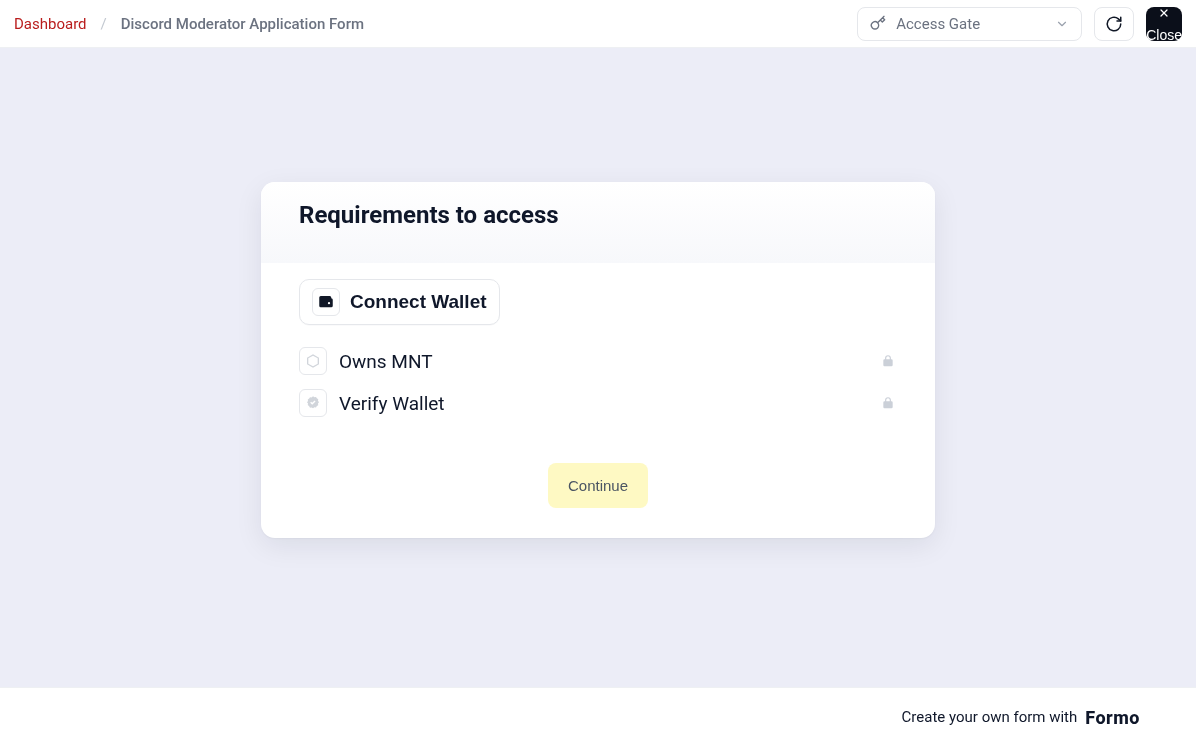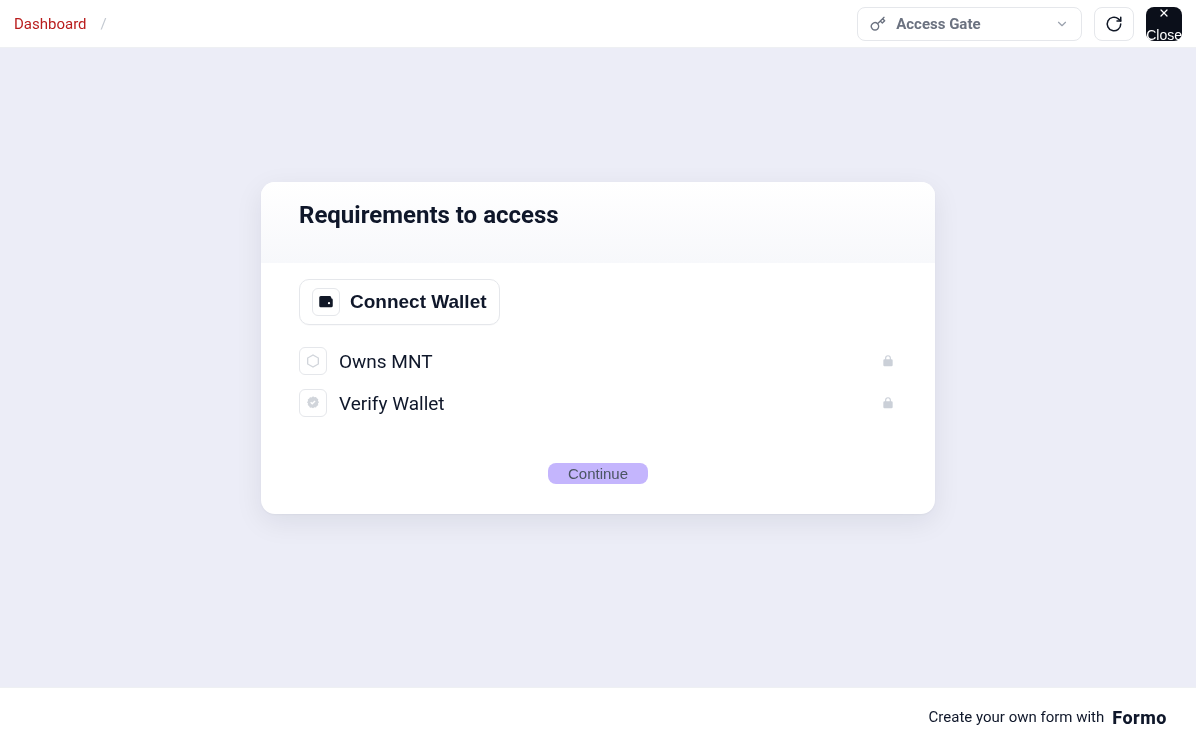--- a/index.html
+++ b/index.html
@@ -18,21 +18,21 @@
   .breadcrumbs .current { color: #6b7280; font-weight: 500; }
   .breadcrumbs .sep { color: #c2c8d0; }
   .top-actions { display: flex; align-items: center; gap: 12px; }
   .select {
     display: flex; align-items: center; gap: 10px;
     border: 1px solid #e5e7eb; border-radius: 8px;
     padding: 6px 12px; min-width: 225px; height: 34px;
     color: #6b7280; background: #fff; cursor: pointer;
     justify-content: space-between;
   }
-  .select-left { display: flex; align-items: center; gap: 10px; font-size: 15px; font-weight: bold; }
+  .select-left { display: flex; align-items: flex-start; gap: 10px; font-size: 15px; }
   .icon-btn {
     width: 40px; height: 34px; border: 1px solid #e5e7eb; border-radius: 8px;
     display: flex; align-items: center; justify-content: center; background: #fff; cursor: pointer;
   }
   .close-btn {
     height: 34px; padding: 0 0; border-radius: 8px; background: #0b0f1a; color: #fff;
     display: flex; align-items: center; gap: 8px; font-size: 14px; cursor: pointer; border: none; flex-direction: column;
   }
   .stage {
     height: 639px; background: #ecedf7; display: flex; align-items: flex-start; justify-content: center;
@@ -67,37 +67,38 @@
     display: inline-flex; align-items: center; gap: 10px;
     border: 1px solid #e5e7eb; border-radius: 10px; padding: 8px 12px; background: #fff;
     box-shadow: 0 1px 0 rgba(17,24,39,.02);
   }
   .connect-icon {
     width: 28px; height: 28px; border-radius: 6px; border: 1px solid #e5e7eb; display:flex; align-items:center; justify-content:center;
     background: #fff;
   }
   .continue-row { display: flex; justify-content: center; margin-top: 40px; }
   .continue-btn {
-    background: #c4b5fd; color: #4b5563; border: none; border-radius: 8px; padding: 2px 20px; font-size: 15px; cursor: default;
+    background: #fef9c3; color: #4b5563; border: none; border-radius: 8px; padding: 14px 20px; font-size: 15px; cursor: default;
   }
   .footer {
     height: 59px; border-top: 1px solid #eef0f3; display: flex; align-items: center; justify-content: flex-end;
-    padding: 0 29px; font-size: 15px; color: #0f172a;
+    padding: 0 56px; font-size: 15px; color: #0f172a;
   }
   .footer .brand { font-weight: 800; letter-spacing: .5px; margin-left: 8px; font-size: 18px; }
   svg { display: block; }
   .step.disabled .label { color: #0f172a; }
 </style>
 </head>
 <body>
 
 <div class="topbar">
   <div class="breadcrumbs">
     <a href="#">Dashboard</a>
     <span class="sep">/</span>
+    <span class="current">Discord Moderator Application Form</span>
   </div>
   <div class="top-actions">
     <div class="select">
       <span class="select-left">
         <span>
           <svg width="16" height="16" viewBox="0 0 24 24" fill="none" stroke="#6b7280" stroke-width="2" stroke-linecap="round" stroke-linejoin="round">
               <path d="M21 2l-2 2m-7.61 7.61a5.5 5.5 0 1 1-7.778 7.778 5.5 5.5 0 0 1 7.777-7.777zm0 0L15.5 7.5m0 0 3 3L22 7l-3-3m-3.5 3.5L19 4"></path>
             </svg>
         </span>
         <span>Access Gate</span>

